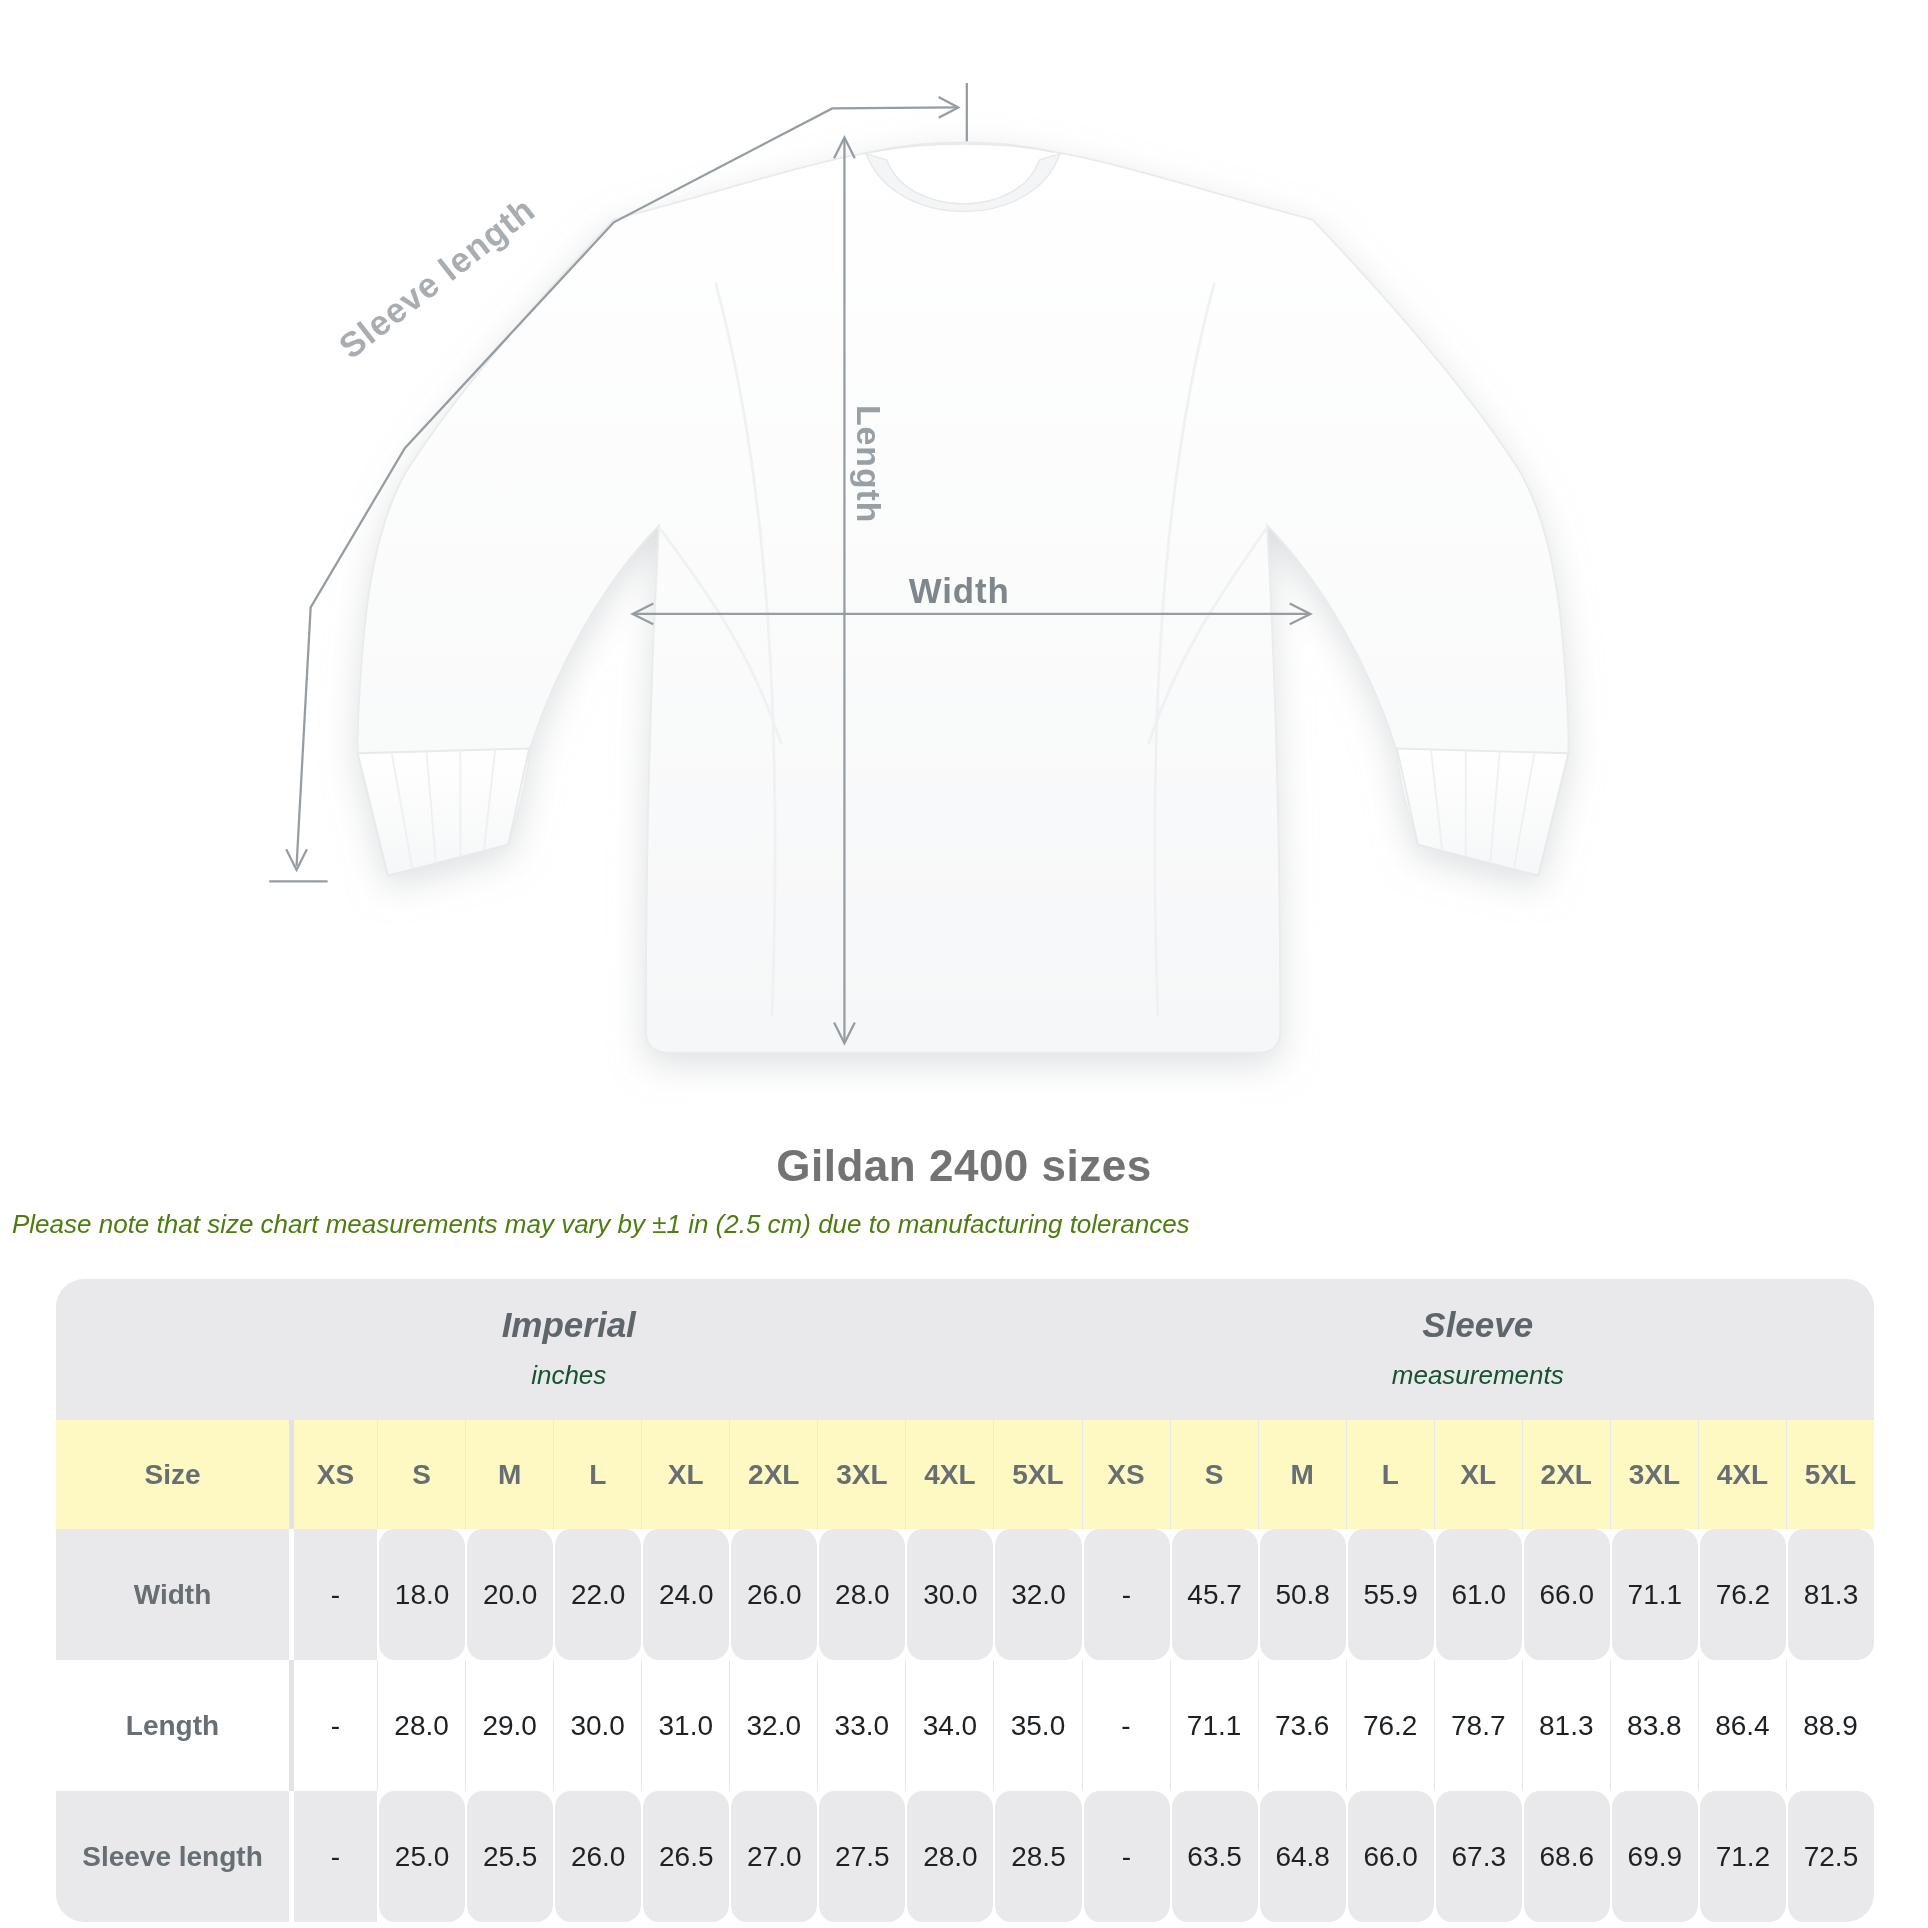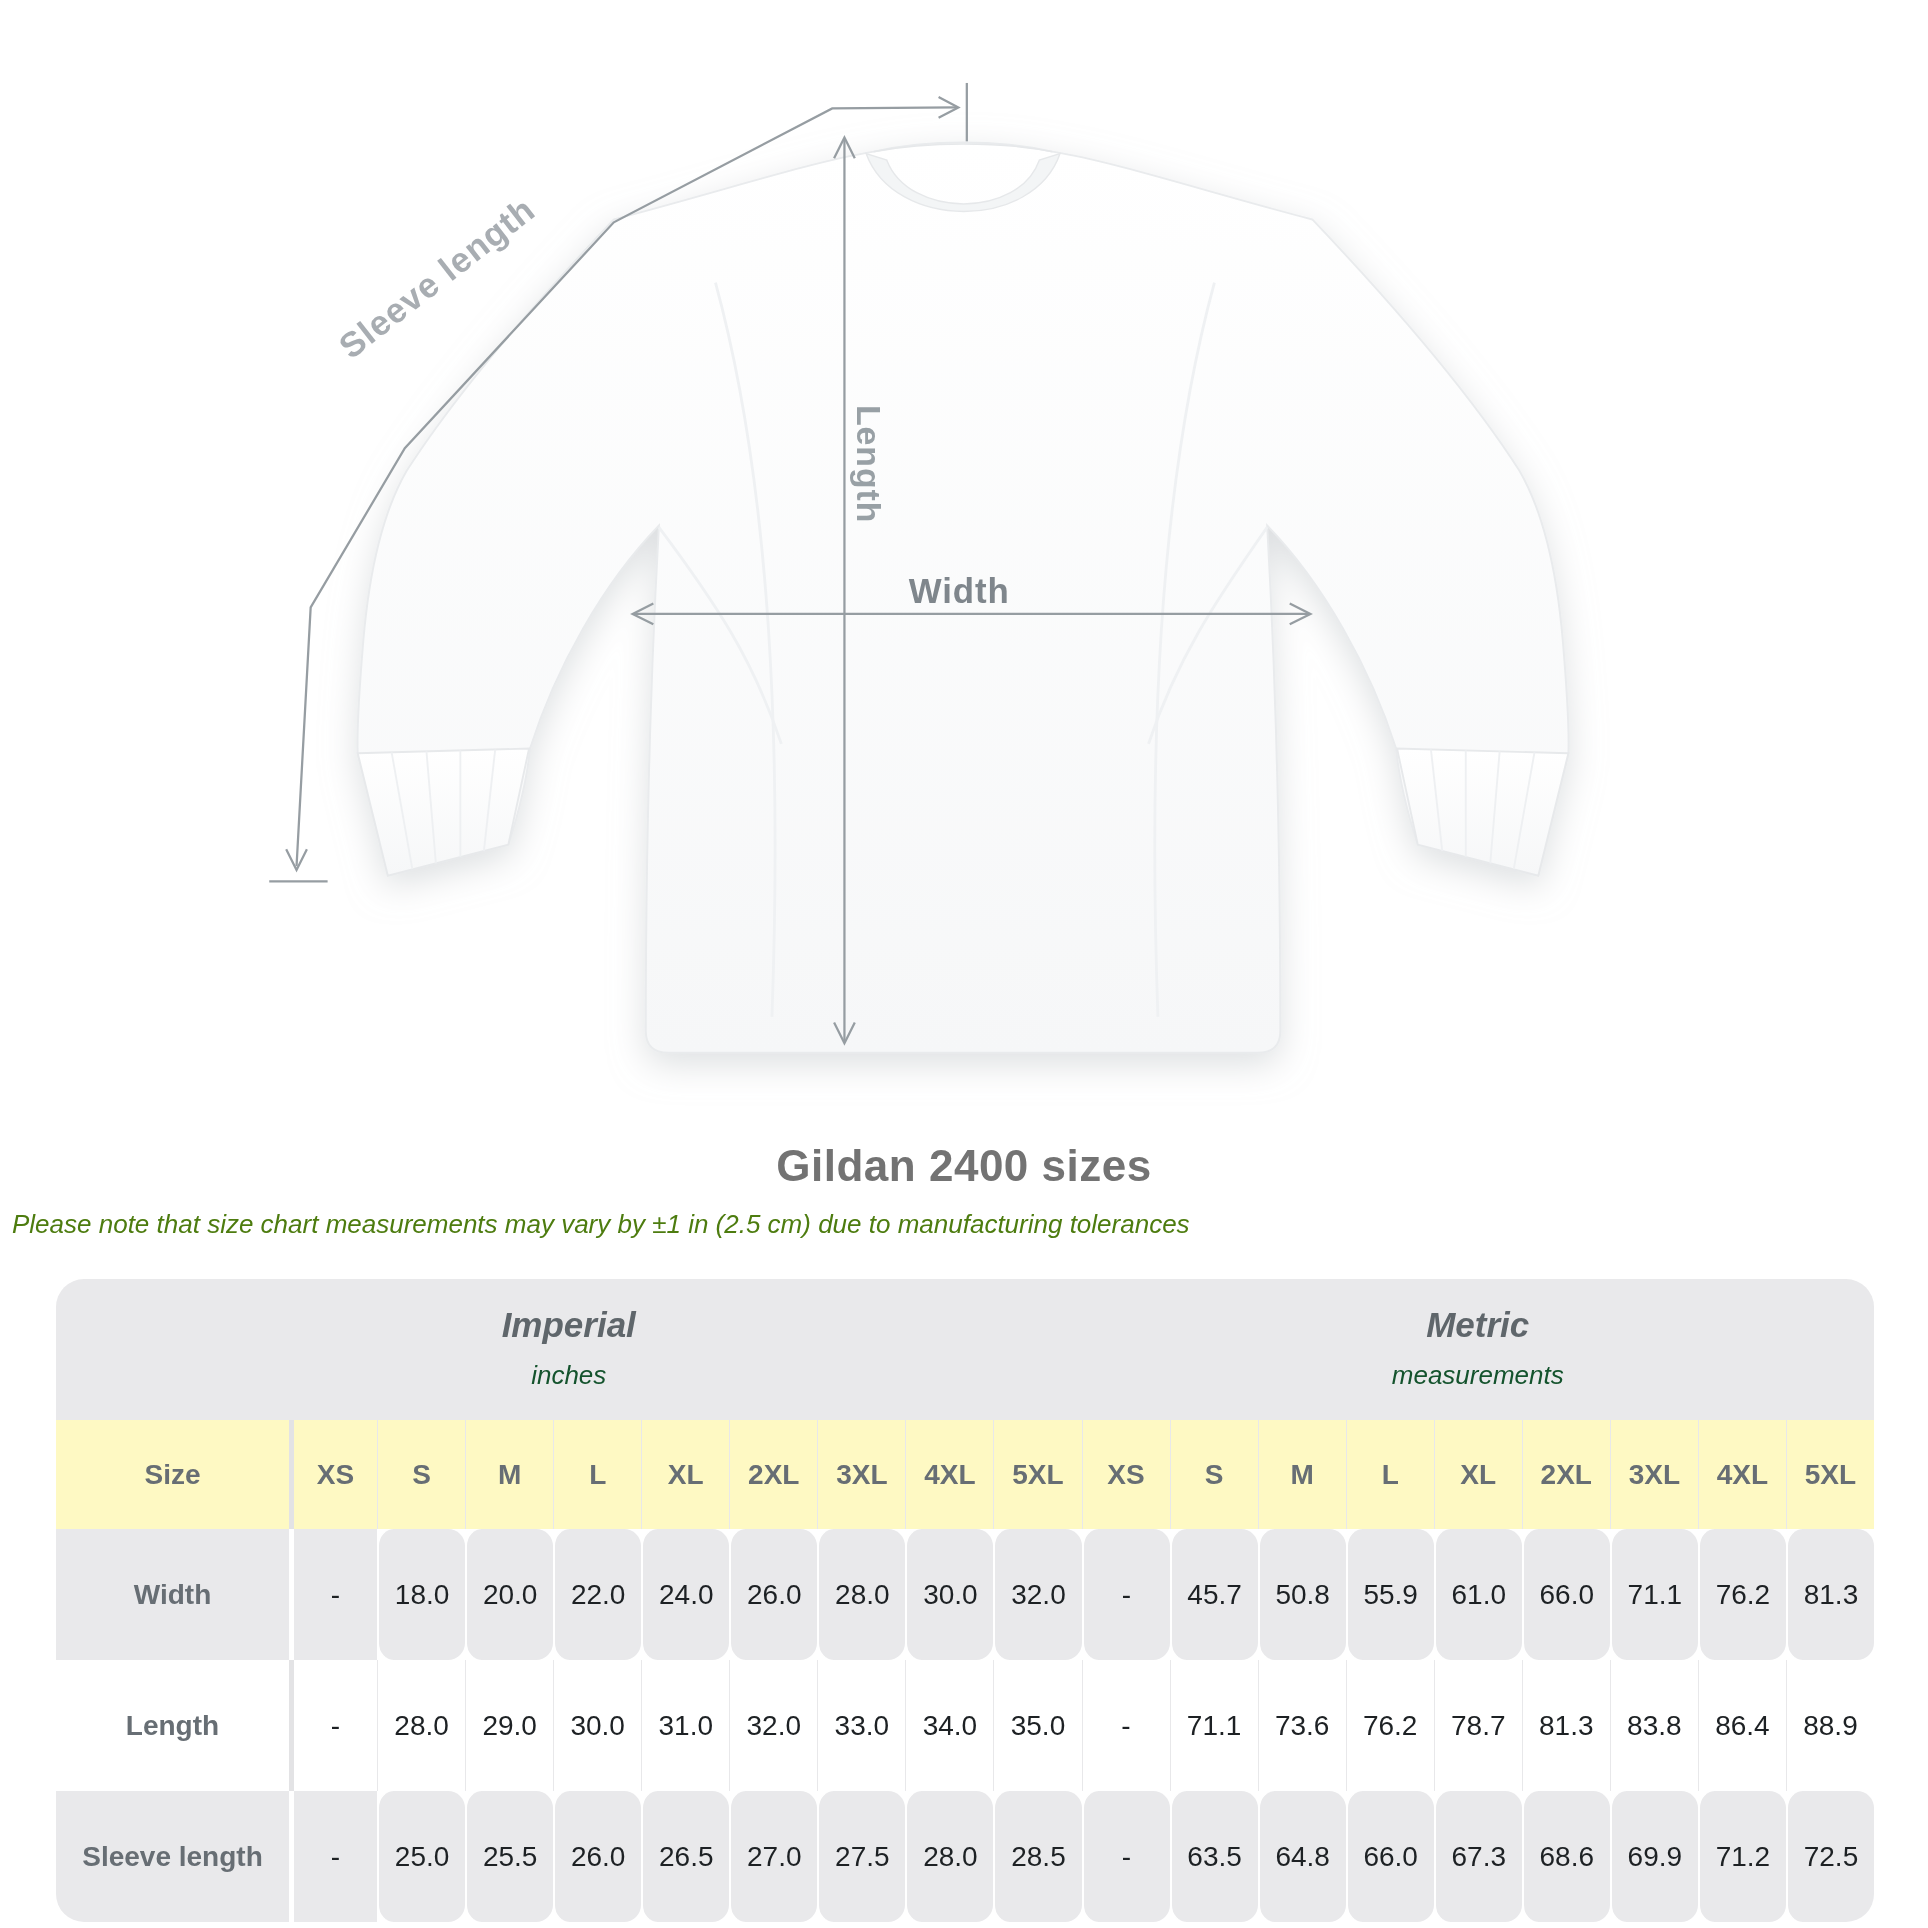--- a/index.html
+++ b/index.html
@@ -143,21 +143,21 @@
 
   <div class="title">Gildan 2400 sizes</div>
   <div class="subtitle">Please note that size chart measurements may vary by ±1 in (2.5 cm) due to manufacturing tolerances</div>
 
   <div id="size-table">
       <div class="cell band band-l">
         <div class="ug-name">Imperial</div>
         <div class="ug-unit">inches</div>
       </div>
       <div class="cell band band-r">
-        <div class="ug-name">Metric</div>
+        <div class="ug-name">Sleeve</div>
         <div class="ug-unit">measurements</div>
       </div>
       <div class="cell hrow lab">Size</div>
       <div class="cell hrow head fdw">XS</div>
       <div class="cell hrow head sw">S</div>
       <div class="cell hrow head sw">M</div>
       <div class="cell hrow head sw">L</div>
       <div class="cell hrow head sw">XL</div>
       <div class="cell hrow head sw">2XL</div>
       <div class="cell hrow head sw">3XL</div>

